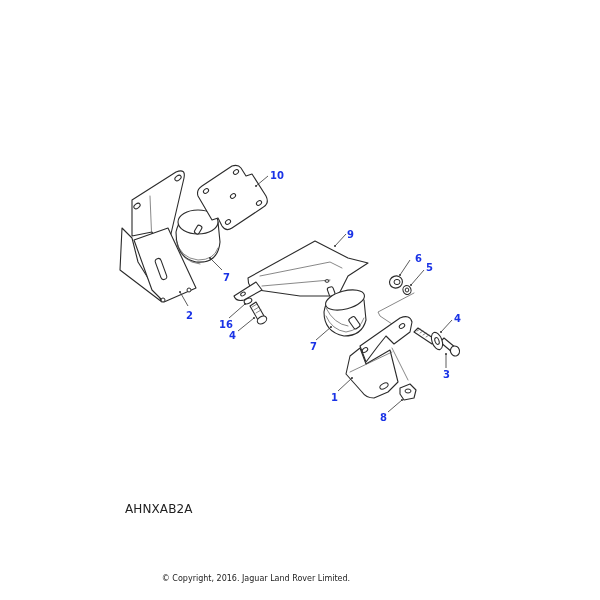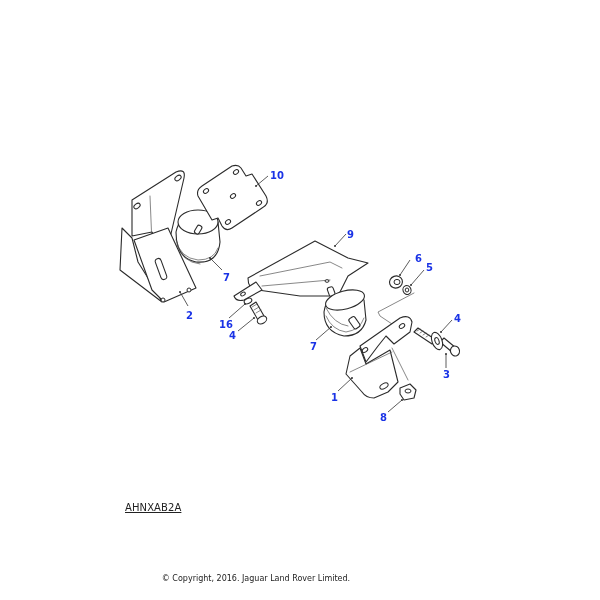--- a/index.html
+++ b/index.html
@@ -53,24 +53,23 @@
       font-weight: bold;
       font-size: 10px;
       line-height: 10px;
       white-space: nowrap;
     }
     .ref-code {
       position: absolute;
       left: 125px;
       top: 502px;
       font-family: "DejaVu Sans", sans-serif;
-      font-size: 10px;
+      font-size: 12px;
       color: #222222;
       letter-spacing: 0.1px;
-      text-decoration: underline;
     }
     .copyright {
       position: absolute;
       left: 0;
       width: 512px;
       top: 574px;
       text-align: center;
       font-family: "DejaVu Sans", sans-serif;
       font-size: 8px;
       color: #222222;

